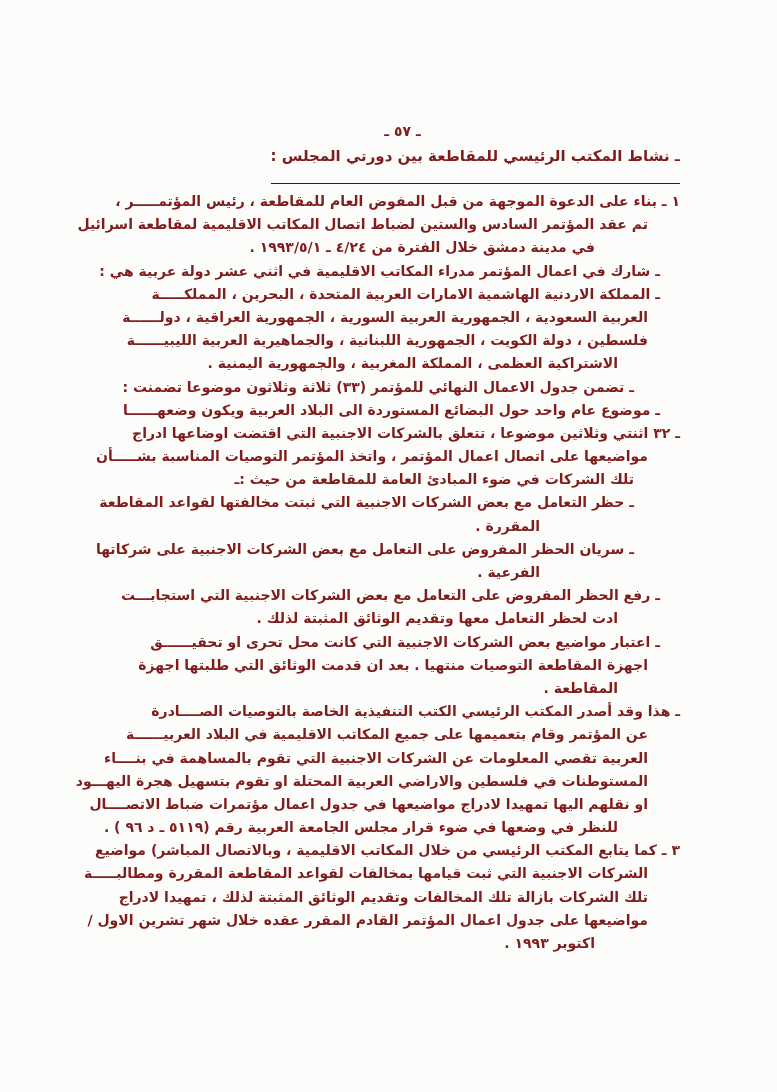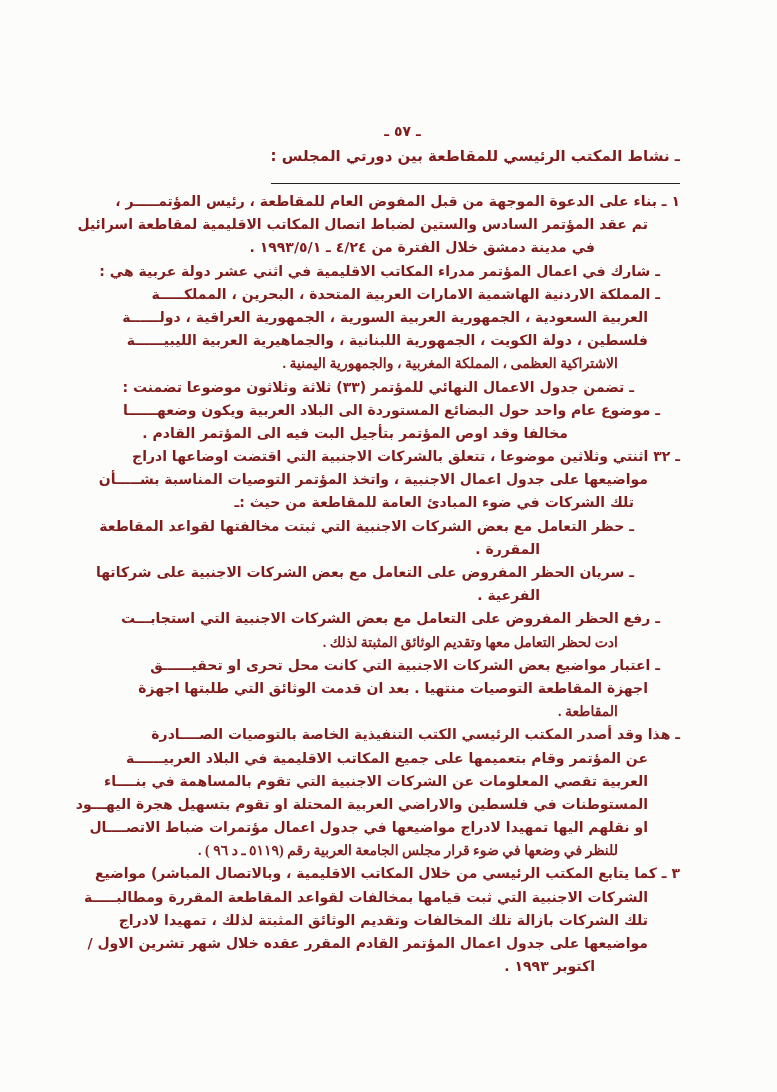--- a/index.html
+++ b/index.html
@@ -30,21 +30,21 @@
     position:absolute;top:190px;right:97px;left:40px;
     font-size:14px;font-weight:700;
     line-height:23.2px;
     text-align:right;
   }
   .line{white-space:nowrap;height:23.2px;}
   .i0{padding-right:0;}
   .i1{padding-right:20px;}
   .i2{padding-right:32px;}
   .i3{padding-right:46px;}
-  .i4{padding-right:62px;font-family:Liberation Serif, serif;}
+  .i4{padding-right:62px;}
   .i5{padding-right:85px;}
   .i6{padding-right:112px;}
   .i7{padding-right:140px;}
 </style>
 </head>
 <body>
 
 <div class="page">
   <div class="pagenum">ـ ٥٧ ـ</div>
   <div class="title">ـ نشاط المكتب الرئيسي للمقاطعة بين دورتي المجلس :</div>
@@ -52,23 +52,22 @@
     <div class="line i0">١ ـ بناء على الدعوة الموجهة من قبل المفوض العام للمقاطعة ، رئيس المؤتمـــــر ،</div>
     <div class="line i2">تم عقد المؤتمر السادس والستين لضباط اتصال المكاتب الاقليمية لمقاطعة اسرائيل</div>
     <div class="line i5">في مدينة دمشق خلال الفترة من ٤/٢٤ ـ ١٩٩٣/٥/١ .</div>
     <div class="line i1">ـ شارك في اعمال المؤتمر مدراء المكاتب الاقليمية في اثني عشر دولة عربية هي :</div>
     <div class="line i1">ـ المملكة الاردنية الهاشمية  الامارات العربية المتحدة ، البحرين ، المملكـــــة</div>
     <div class="line i2">العربية السعودية ، الجمهورية العربية السورية ، الجمهورية العراقية ، دولــــــة</div>
     <div class="line i2">فلسطين ، دولة الكويت ، الجمهورية اللبنانية ، والجماهيرية العربية الليبيــــــة</div>
     <div class="line i4">الاشتراكية العظمى ، المملكة المغربية ، والجمهورية اليمنية .</div>
     <div class="line i3">ـ تضمن جدول الاعمال النهائي للمؤتمر (٣٣) ثلاثة وثلاثون موضوعا تضمنت :</div>
     <div class="line i1">ـ موضوع  عام واحد حول البضائع المستوردة الى البلاد العربية ويكون وضعهــــــا</div>
-    <div class="line i6">مخالفا وقد اوص المؤتمر بتأجيل البت فيه الى المؤتمر القادم .</div>
     <div class="line i0">ـ ٣٢  اثنتي وثلاثين موضوعا ، تتعلق بالشركات الاجنبية التي اقتضت اوضاعها ادراج</div>
-    <div class="line i2">مواضيعها على جدول اعمال الاجنبية ، واتخذ المؤتمر التوصيات المناسبة بشـــــأن</div>
+    <div class="line i2">مواضيعها على اتصال اعمال المؤتمر ، واتخذ المؤتمر التوصيات المناسبة بشـــــأن</div>
     <div class="line i3">تلك الشركات في ضوء المبادئ العامة للمقاطعة من حيث :ـ</div>
     <div class="line i3">ـ حظر التعامل مع بعض الشركات الاجنبية التي ثبتت مخالفتها لقواعد المقاطعة</div>
     <div class="line i7">المقررة .</div>
     <div class="line i3">ـ سريان الحظر المفروض على التعامل مع بعض الشركات الاجنبية  على شركاتها</div>
     <div class="line i7">الفرعية .</div>
     <div class="line i1">ـ رفع الحظر المفروض على التعامل مع بعض الشركات الاجنبية التي استجابـــت</div>
     <div class="line i4">ادت لحظر التعامل معها وتقديم الوثائق المثبتة لذلك .</div>
     <div class="line i1">ـ اعتبار مواضيع بعض الشركات الاجنبية التي كانت محل تحرى او تحقيــــــق</div>
     <div class="line i2">اجهزة المقاطعة التوصيات منتهيا . بعد ان قدمت الوثائق التي طلبتها اجهزة</div>
     <div class="line i4">المقاطعة .</div>

